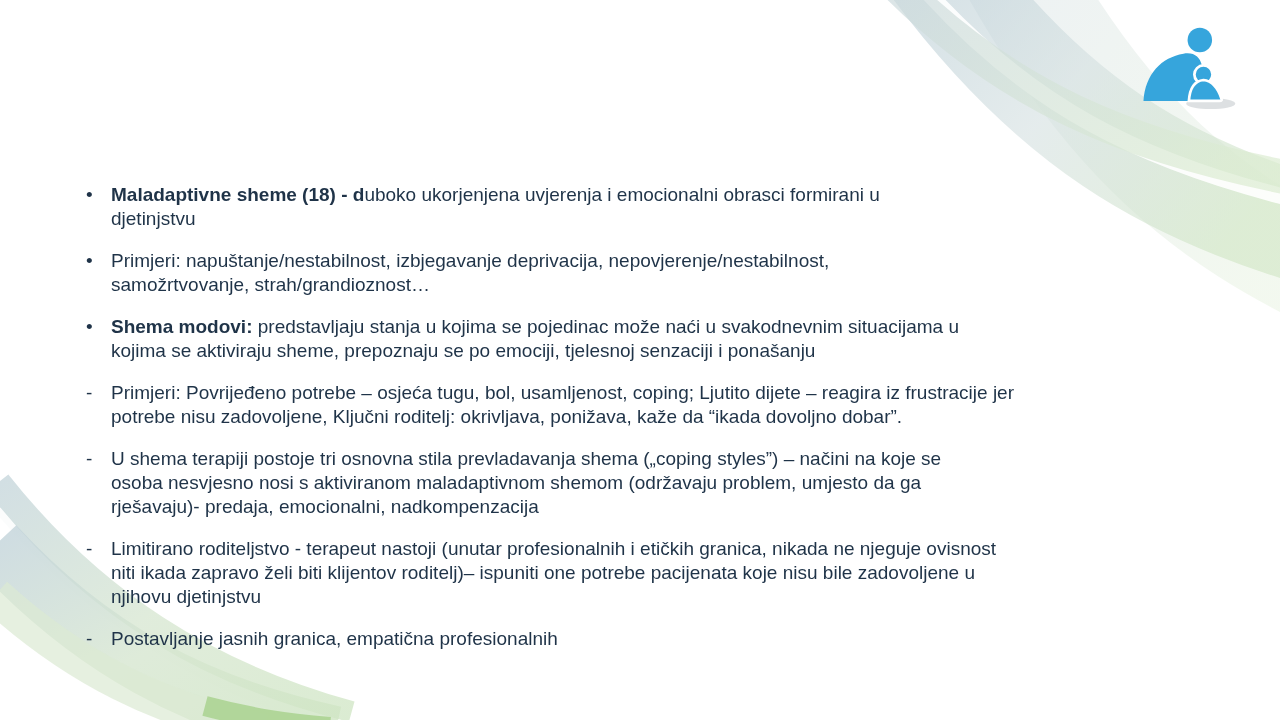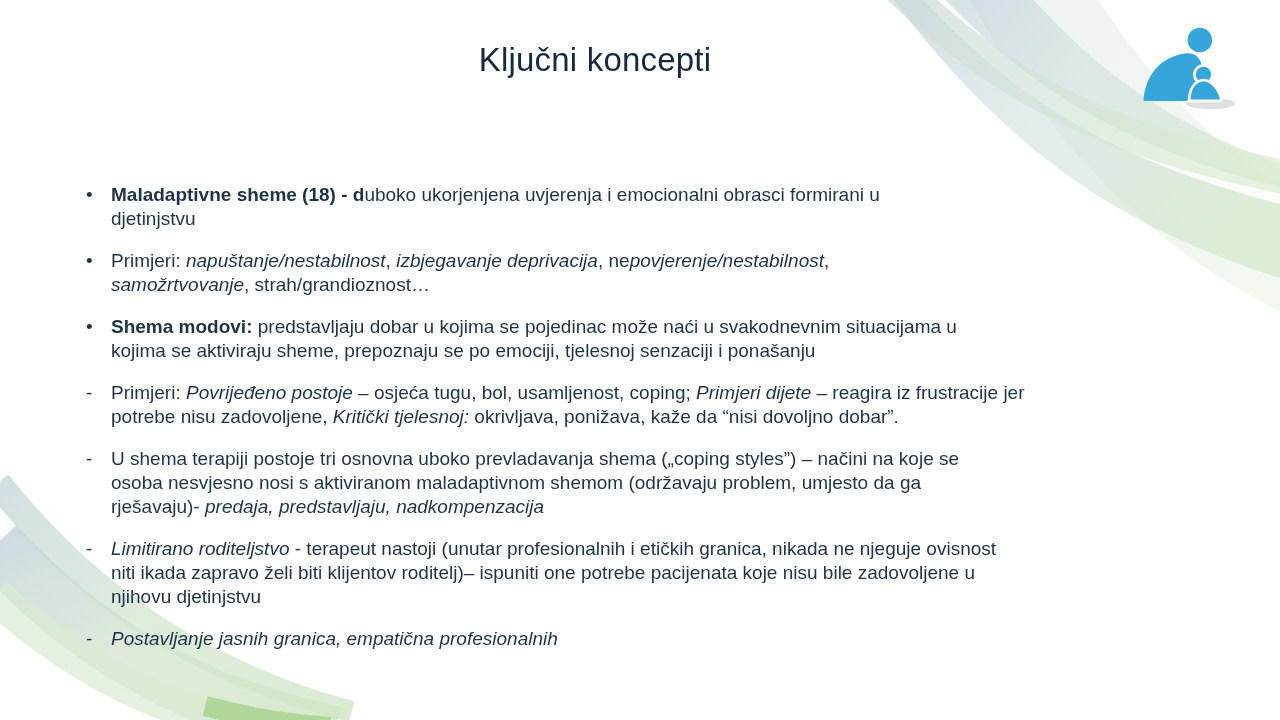--- a/index.html
+++ b/index.html
@@ -26,21 +26,21 @@
   .content{
     position:absolute;left:86px;top:183px;width:1072px;
     color:#1f3348;
     font-size:19px;line-height:24px;
   }
   .bullet-item{display:flex;margin-bottom:18px;}
   .bullet-item:last-child{margin-bottom:0;}
   .marker{flex:0 0 25px;width:25px;}
   .bullet-text{flex:1;white-space:pre-wrap;}
   .bullet-text .b{font-weight:700;}
-  .bullet-text .i{font-style:italic;}
+  .bullet-text .i{}
 </style>
 </head>
 <body>
 
 <div class="slide">
 
   <svg class="deco deco-topright" width="520" height="470" viewBox="0 0 520 470" aria-hidden="true">
     <defs>
       <linearGradient id="gTR" x1="0" y1="0" x2="1" y2="0.6">
         <stop offset="0" stop-color="#b9cdd5"></stop>
@@ -76,48 +76,47 @@
   <svg class="logo" viewBox="0 0 110 100" aria-hidden="true">
     <ellipse cx="80" cy="87" rx="27" ry="6" fill="#a9b2b6" opacity="0.4"></ellipse>
     <circle cx="68" cy="17" r="13.5" fill="#36a5dc"></circle>
     <path d="M 6,84 C 8,54 26,36 50,32 C 62,30 68,36 70,44 C 72,56 76,70 86,80 C 88,83 86,84 84,84 Z" fill="#36a5dc"></path>
     <g stroke="#ffffff" stroke-width="3">
       <circle cx="72" cy="55" r="10" fill="#36a5dc"></circle>
       <path d="M 56,84 C 57,68 63,62 72,61 C 82,62 88,70 92,82 C 92.5,84 91,84 90,84 Z" fill="#36a5dc"></path>
     </g>
   </svg>
 
-  <div class="slide-title">Ključni koncepti</div>
 
   <div class="content">
       <div class="bullet-item">
         <span class="marker">•</span>
         <div class="bullet-text"><span class="b">Maladaptivne sheme (18) - d</span><span>uboko ukorjenjena uvjerenja i emocionalni obrasci formirani u
 djetinjstvu</span></div>
       </div>
       <div class="bullet-item">
         <span class="marker">•</span>
         <div class="bullet-text"><span>Primjeri: </span><span class="i">napuštanje/nestabilnost</span><span>, </span><span class="i">izbjegavanje deprivacija</span><span>, ne</span><span class="i">povjerenje/nestabilnost</span><span>,
 </span><span class="i">samožrtvovanje</span><span>, strah/grandioznost…</span></div>
       </div>
       <div class="bullet-item">
         <span class="marker">•</span>
-        <div class="bullet-text"><span class="b">Shema modovi: </span><span>predstavljaju dobar u kojima se pojedinac može naći u svakodnevnim situacijama u
+        <div class="bullet-text"><span class="b">Shema modovi: </span><span>predstavljaju stanja u kojima se pojedinac može naći u svakodnevnim situacijama u
 kojima se aktiviraju sheme, prepoznaju se po emociji, tjelesnoj senzaciji i ponašanju</span></div>
       </div>
       <div class="bullet-item">
         <span class="marker">-</span>
-        <div class="bullet-text"><span>Primjeri: </span><span class="i">Povrijeđeno postoje</span><span> – osjeća tugu, bol, usamljenost, coping; </span><span class="i">Primjeri dijete</span><span> – reagira iz frustracije jer
-potrebe nisu zadovoljene, </span><span class="i">Kritički tjelesnoj:</span><span> okrivljava, ponižava, kaže da “nisi dovoljno dobar”.</span></div>
+        <div class="bullet-text"><span>Primjeri: </span><span class="i">Povrijeđeno potrebe</span><span> – osjeća tugu, bol, usamljenost, coping; </span><span class="i">Ljutito dijete</span><span> – reagira iz frustracije jer
+potrebe nisu zadovoljene, </span><span class="i">Ključni roditelj:</span><span> okrivljava, ponižava, kaže da “ikada dovoljno dobar”.</span></div>
       </div>
       <div class="bullet-item">
         <span class="marker">-</span>
-        <div class="bullet-text"><span>U shema terapiji postoje tri osnovna uboko prevladavanja shema („coping styles”) – načini na koje se
+        <div class="bullet-text"><span>U shema terapiji postoje tri osnovna stila prevladavanja shema („coping styles”) – načini na koje se
 osoba nesvjesno nosi s aktiviranom maladaptivnom shemom (održavaju problem, umjesto da ga
-rješavaju)- </span><span class="i">predaja, predstavljaju, nadkompenzacija</span></div>
+rješavaju)- </span><span class="i">predaja, emocionalni, nadkompenzacija</span></div>
       </div>
       <div class="bullet-item">
         <span class="marker">-</span>
         <div class="bullet-text"><span class="i">Limitirano roditeljstvo</span><span> - terapeut nastoji (unutar profesionalnih i etičkih granica, nikada ne njeguje ovisnost
 niti ikada zapravo želi biti klijentov roditelj)– ispuniti one potrebe pacijenata koje nisu bile zadovoljene u
 njihovu djetinjstvu</span></div>
       </div>
       <div class="bullet-item">
         <span class="marker">-</span>
         <div class="bullet-text"><span class="i">Postavljanje jasnih granica, empatična profesionalnih</span></div>

